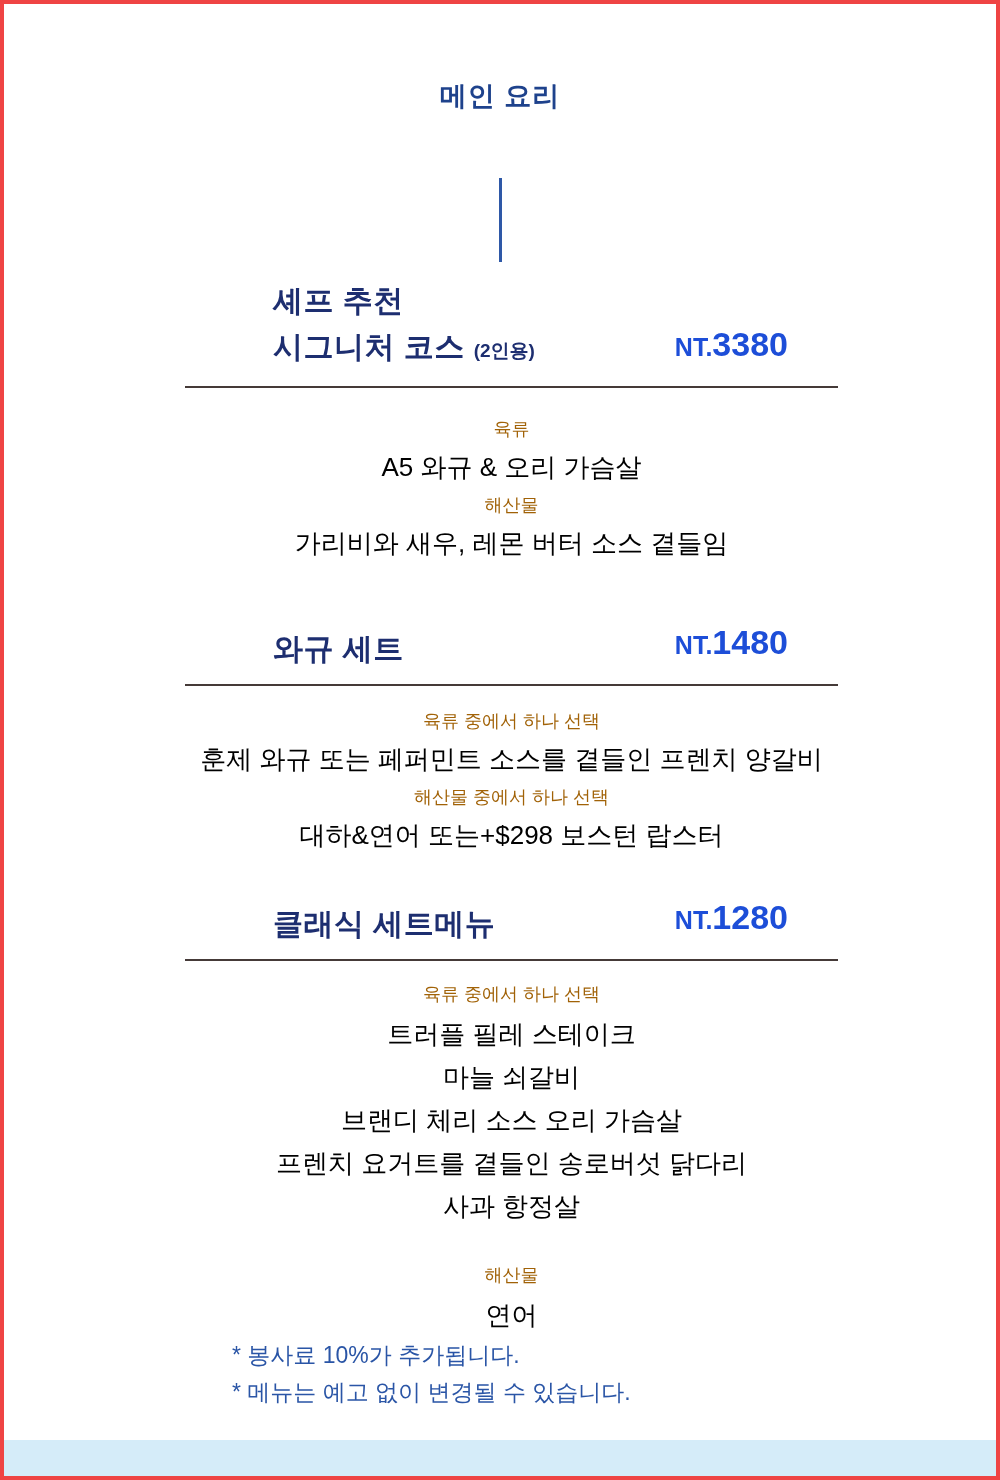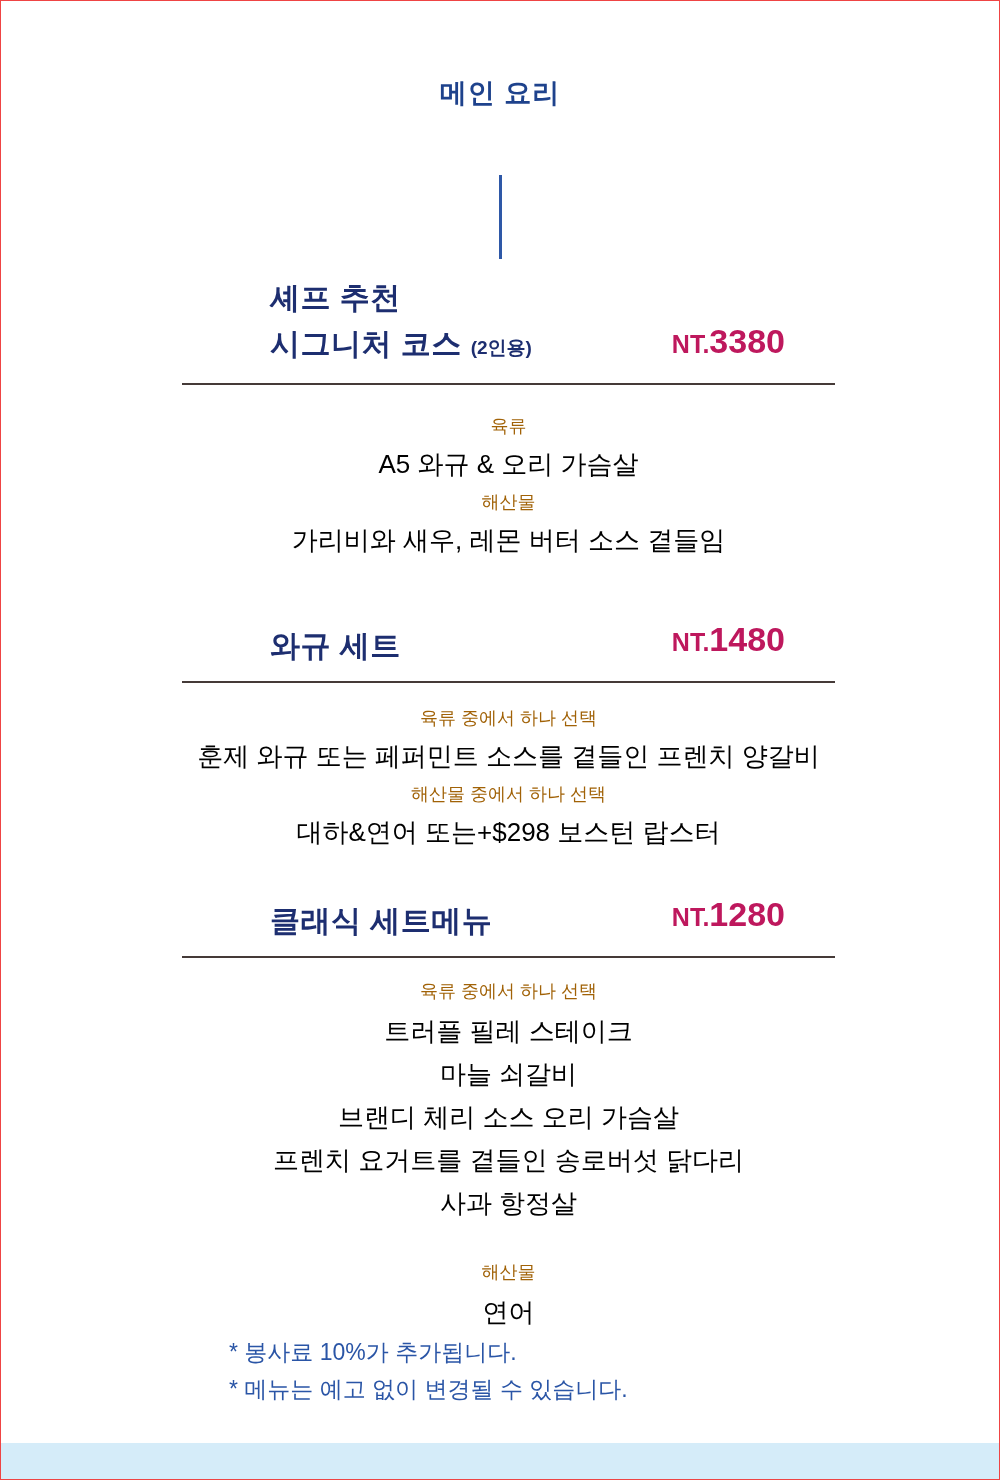--- a/index.html
+++ b/index.html
@@ -4,21 +4,21 @@
 <style>
   * { margin:0; padding:0; box-sizing:border-box; }
   html,body { background:#ffffff; }
   body {
     width:1000px; height:1480px;
     font-family:"Liberation Sans", sans-serif;
     position:relative; overflow:hidden;
   }
   .page {
     width:100%; height:100%;
-    border:1px solid #ef4444;
+    border:4px solid #ef4444;
     position:relative;
   }
   .main-title {
     padding-top:77px;
     text-align:center;
     font-size:27px; font-weight:700;
     color:#1e428c;
     letter-spacing:1px;
     line-height:31px;
   }
@@ -34,21 +34,21 @@
     padding:0 50px 0 88px;
   }
   .sec-name {
     font-size:30px; font-weight:700;
     color:#1d2e70;
     line-height:46px;
     letter-spacing:0.5px;
   }
   .sec-note { font-size:19px; font-weight:700; letter-spacing:0; }
   .price {
-    font-weight:700; color:#be185d;
+    font-weight:700; color:#1d4ed8;
     line-height:46px; white-space:nowrap;
   }
   .price .cur { font-size:25px; }
   .price .amt { font-size:34px; }
   .hr { height:2px; background:#453a38; margin-top:12px; }
 
   .row {
     display:flex; justify-content:center; align-items:center;
     height:38px; text-align:center; white-space:nowrap;
   }

